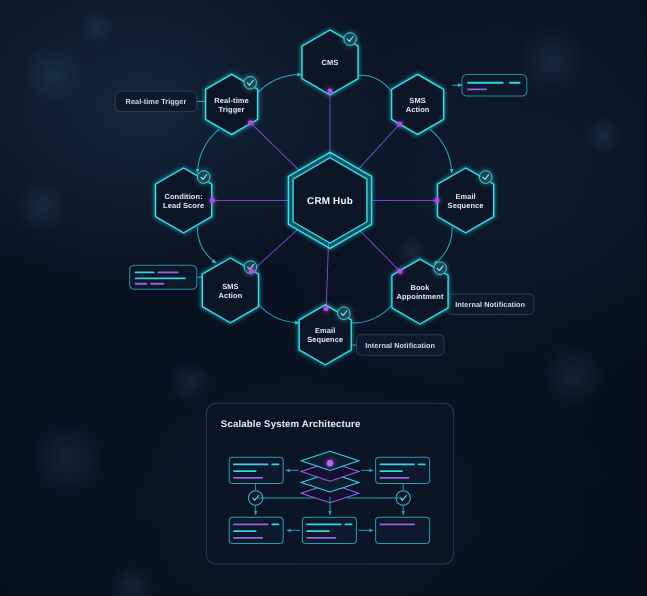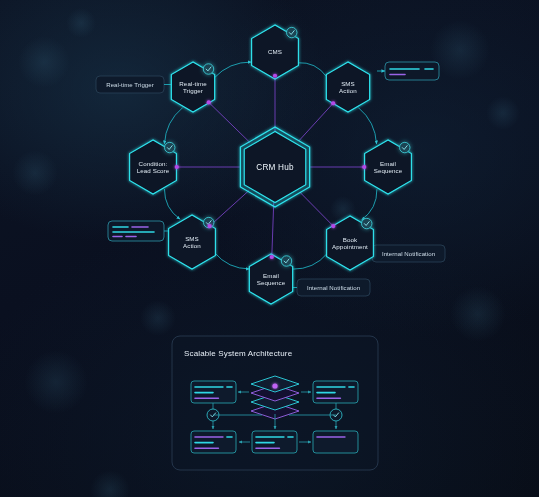--- a/index.html
+++ b/index.html
@@ -15,20 +15,21 @@
   #stage {
     position: relative;
     width: 539px;
     height: 497px;
     overflow: hidden;
     background:
       radial-gradient(ellipse 300px 220px at 22% 18%, rgba(25,55,78,0.55) 0%, rgba(12,22,36,0) 70%),
       radial-gradient(ellipse 340px 260px at 78% 30%, rgba(18,40,62,0.45) 0%, rgba(12,22,36,0) 72%),
       radial-gradient(ellipse 420px 300px at 50% 88%, rgba(14,30,50,0.5) 0%, rgba(9,14,24,0) 75%),
       linear-gradient(160deg, #0c1424 0%, #0a1020 45%, #080d17 100%);
+    font-weight: bold;
   }
   
   .bokeh {
     position: absolute;
     border-radius: 50%;
     pointer-events: none;
     background: radial-gradient(circle, rgba(70,130,160,0.16) 0%, rgba(70,130,160,0.0) 70%);
   }
   svg.layer {
     position: absolute;

